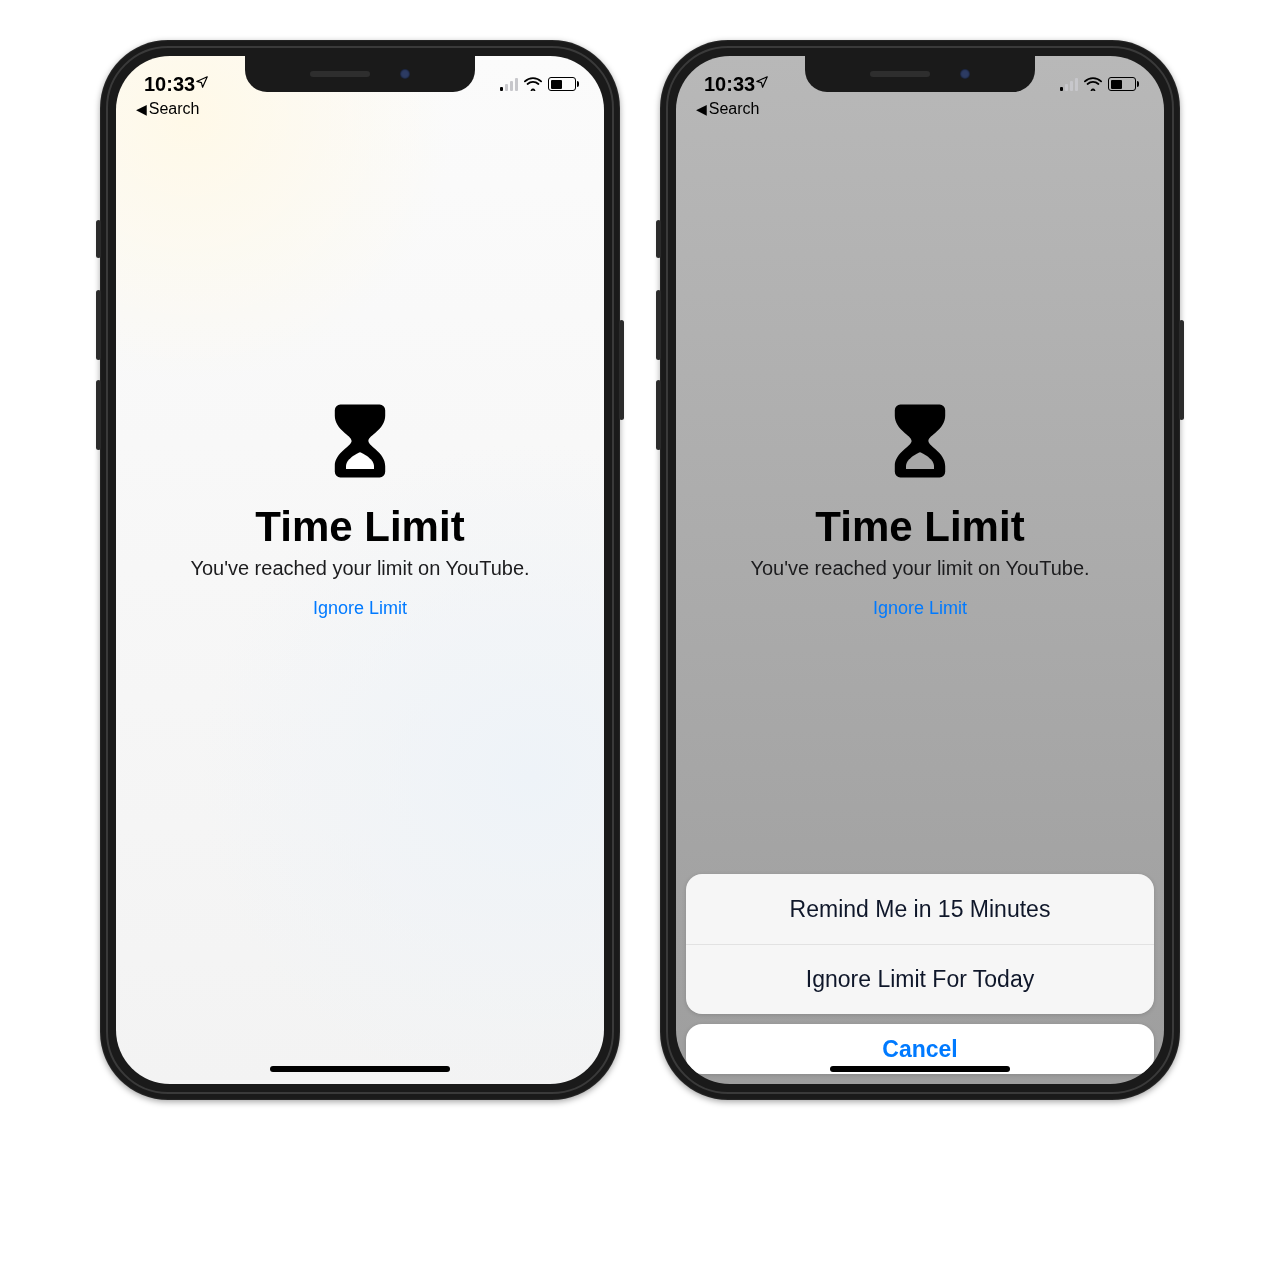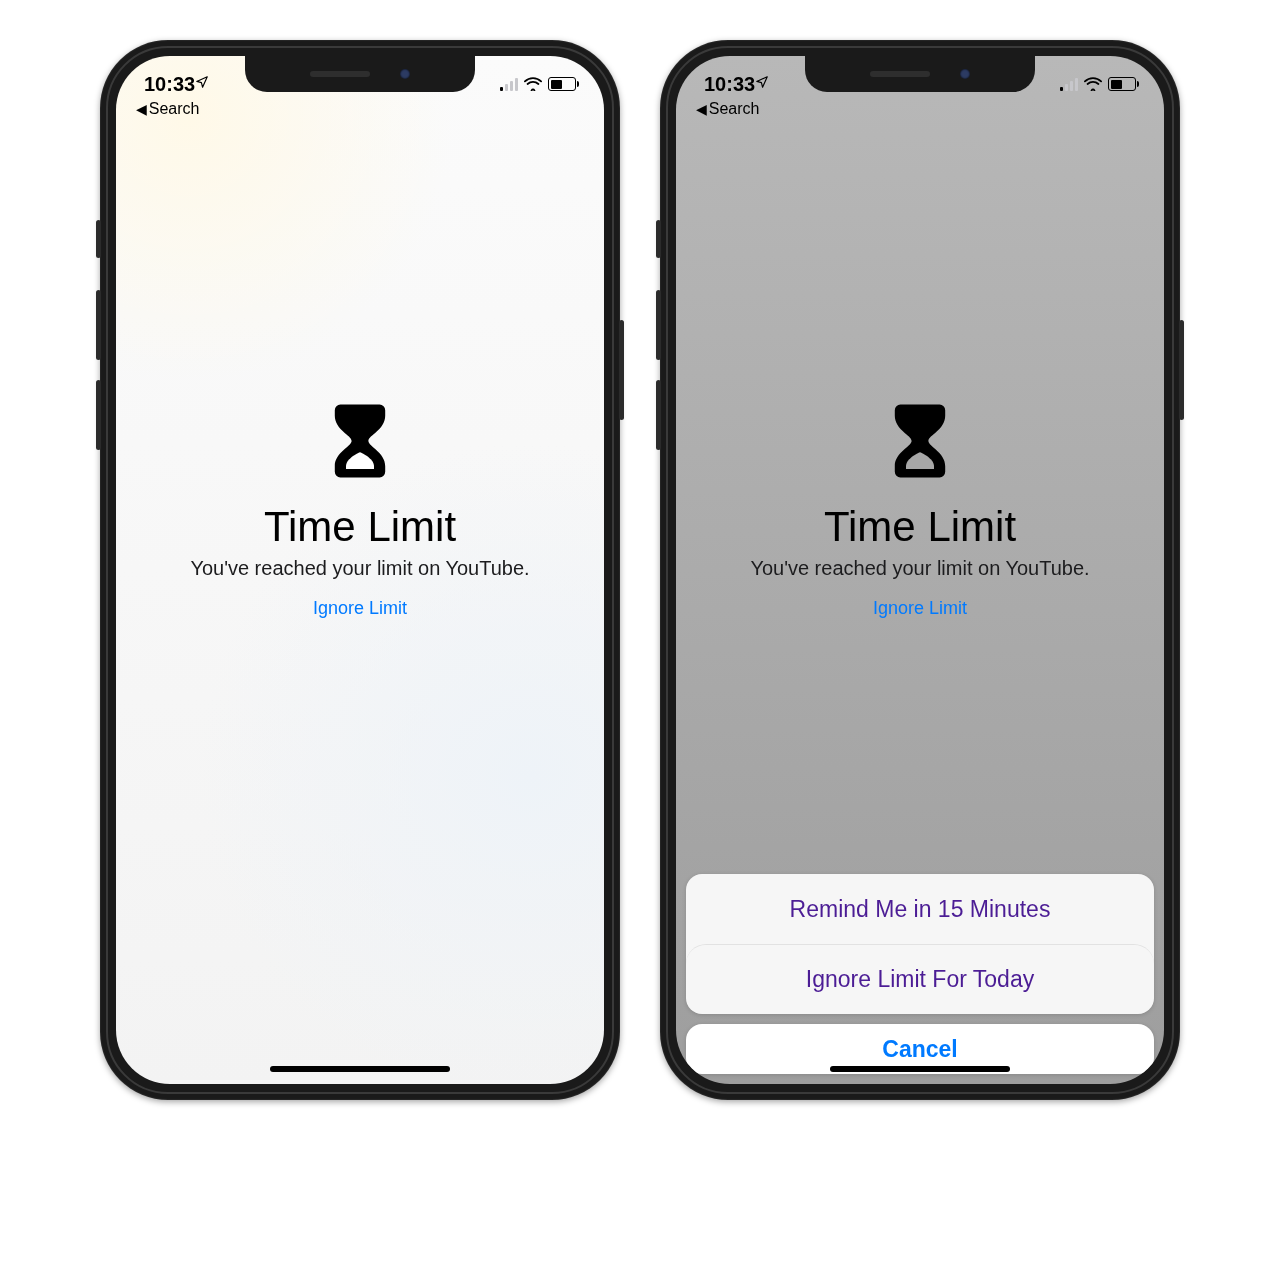--- a/index.html
+++ b/index.html
@@ -131,21 +131,21 @@
     justify-content:center;
     text-align:center;
     padding:0 30px;
     transform:translateY(-60px);
   }
   .hourglass{
     width:56px; height:80px; margin-bottom:22px;
   }
   .title{
     font-size:42px;
-    font-weight:400;
+    font-weight:700;
     color:#000;
     margin-bottom:6px;
   }
   .subtitle{
     font-size:20px;
     color:#1c1c1e;
     margin-bottom:18px;
   }
   .link-btn{
     font-size:18px;
@@ -178,29 +178,28 @@
     overflow:hidden;
     margin-bottom:10px;
     box-shadow:0 1px 4px rgba(0,0,0,0.15);
   }
   .sheet-item{
     height:70px;
     display:flex;
     align-items:center;
     justify-content:center;
     font-size:23px;
-    color:#4c1d95;
+    color:#0f172a;
     border:none;
     background:none;
     width:100%;
     cursor:pointer;
   }
   .sheet-item + .sheet-item{
     border-top:1px solid rgba(0,0,0,0.08);
-    border-radius:20px;
   }
   .sheet-cancel{
     background:#ffffff;
     border-radius:16px;
     height:50px;
     display:flex;
     align-items:center;
     justify-content:center;
     font-size:23px;
     font-weight:600;

